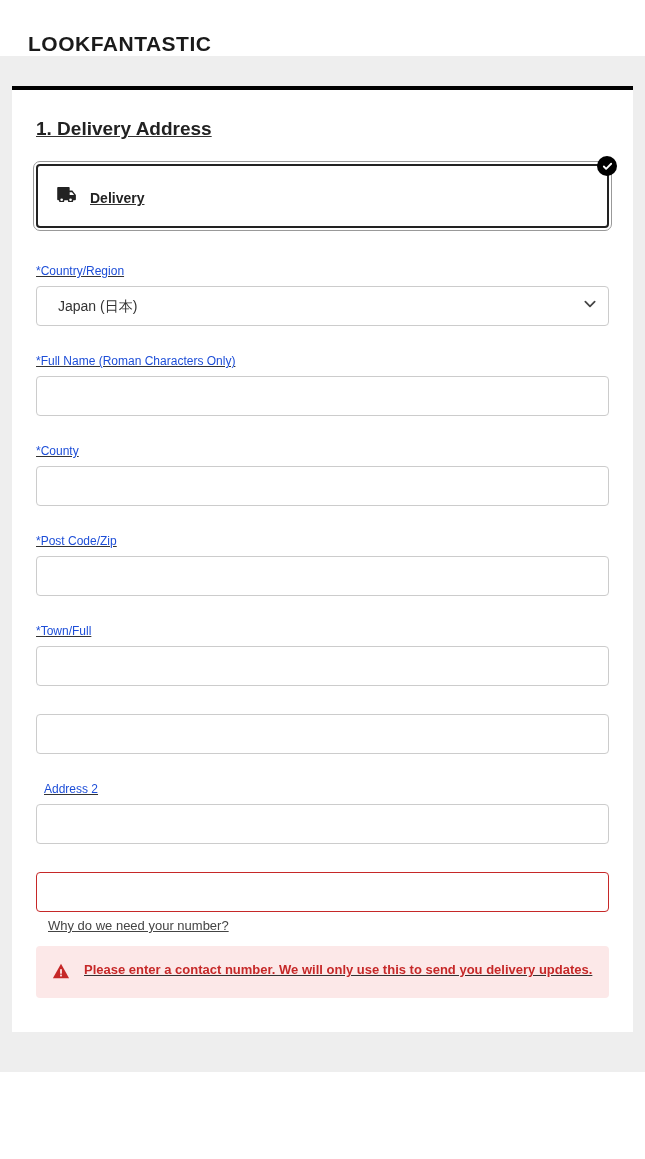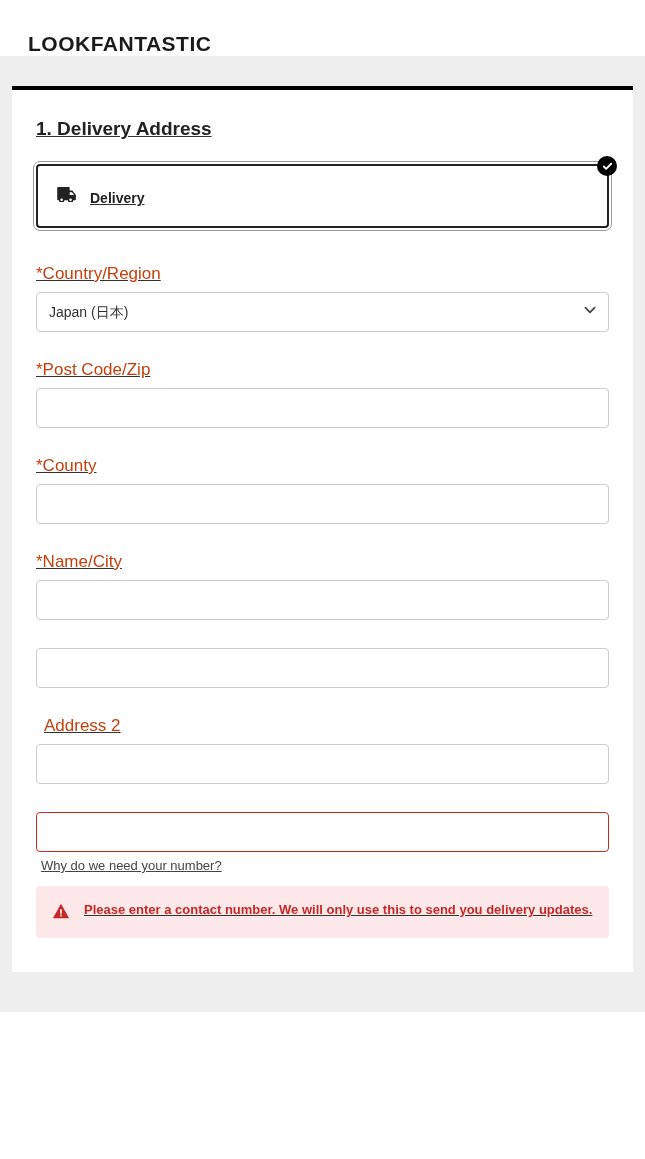--- a/index.html
+++ b/index.html
@@ -72,30 +72,30 @@
       border-radius: 50%;
       display: flex;
       align-items: center;
       justify-content: center;
     }
     .form-group {
       margin-bottom: 28px;
     }
     .form-label {
       display: block;
-      font-size: 17px;
-      color: #c2410c;
+      font-size: 12px;
+      color: #1d4ed8;
       margin-bottom: 8px;
     }
     .form-input, .form-select {
       width: 100%;
       height: 40px;
       border: 1px solid #ccc;
       border-radius: 4px;
-      padding: 0 12px;
+      padding: 0 21px;
       font-size: 14px;
       font-family: inherit;
       background: #fff;
     }
     .form-input.error {
       border: 1px solid #c62828;
     }
     .select-wrap {
       position: relative;
     }
@@ -110,21 +110,21 @@
       appearance: none;
       -webkit-appearance: none;
       color: #333;
     }
     .help-link {
       font-size: 13px;
       color: #444;
       text-decoration: underline;
       display: inline-block;
       margin-top: 6px;
-      margin-left: 5px;
+      margin-left: 12px;
     }
     .alert {
       background: #fce8e8;
       border-radius: 4px;
       padding: 14px 16px;
       display: flex;
       gap: 14px;
       align-items: flex-start;
       margin-top: 12px;
       text-align: right;
@@ -178,33 +178,37 @@
           <option>Japan (日本)</option>
         </select>
         <span class="chevron">
           <svg width="14" height="14" viewBox="0 0 12 12">
               <path d="M2 4l4 4 4-4" stroke="#444" stroke-width="1.5" fill="none" stroke-linecap="round" stroke-linejoin="round"></path>
             </svg>
         </span>
       </div>
     </div>
 
+    <div class="form-group">
+      <label class="form-label">*Full Name (Roman Characters Only)</label>
+      <input type="text" class="form-input" value="" style="">
+    </div>
+
+    <div class="form-group">
+      <label class="form-label">*County</label>
+      <input type="text" class="form-input" value="" style="">
+    </div>
 
     <div class="form-group">
       <label class="form-label">*Post Code/Zip</label>
       <input type="text" class="form-input" value="" style="">
     </div>
 
     <div class="form-group">
-      <label class="form-label">*County</label>
-      <input type="text" class="form-input" value="" style="">
-    </div>
-
-    <div class="form-group">
-      <label class="form-label">*Name/City</label>
+      <label class="form-label">*Town/Full</label>
       <input type="text" class="form-input" value="" style="">
     </div>
 
     <div class="form-group">
       <input type="text" class="form-input" value="" style="">
     </div>
 
     <div class="form-group">
       <label class="form-label indent">Address 2</label>
       <input type="text" class="form-input" value="" style="">

